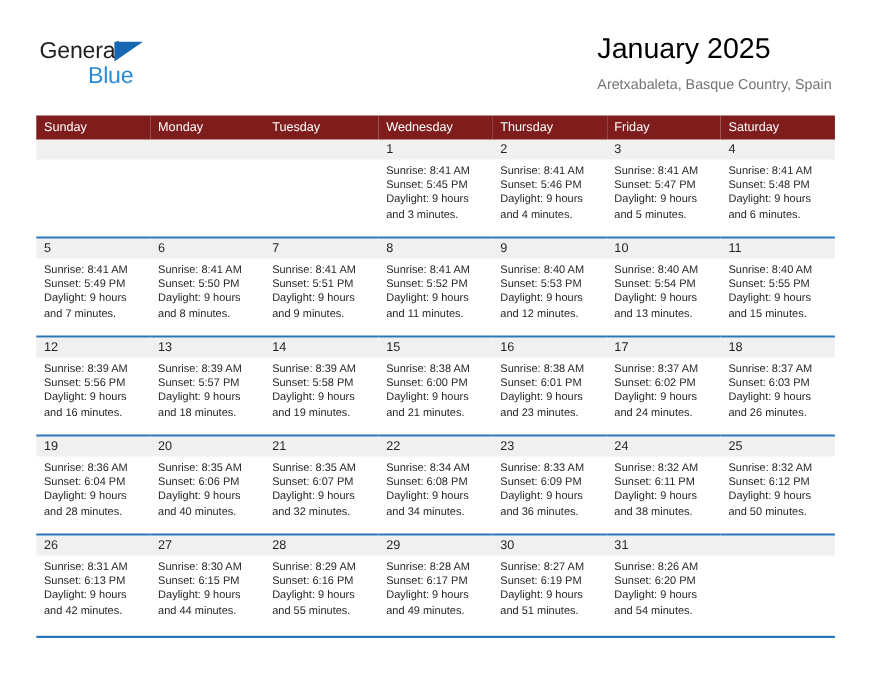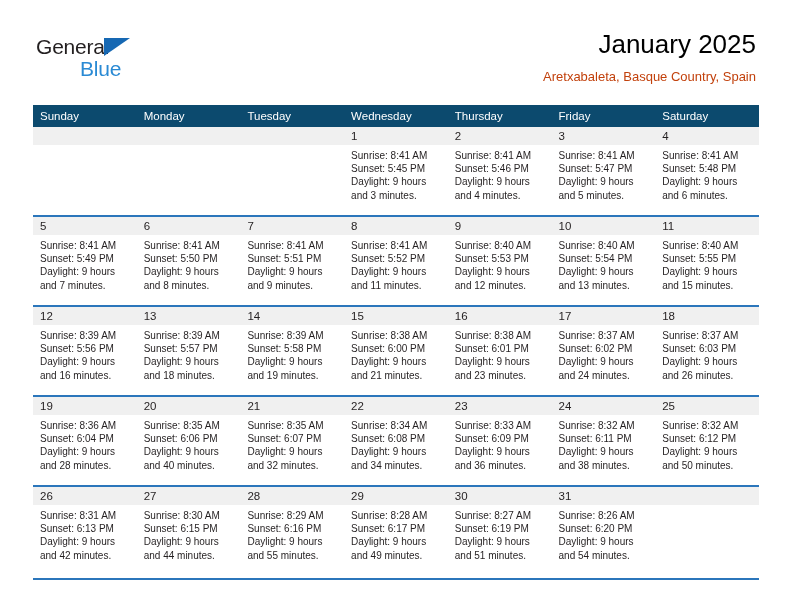--- a/index.html
+++ b/index.html
@@ -66,46 +66,45 @@
     top: 22px;
     font-size: 21px;
     letter-spacing: -0.2px;
     color: #2a8ad4;
     font-family: "Liberation Sans", sans-serif;
   }
   .title-block {
     position: absolute;
     right: 36px;
     top: 30px;
-    text-align: right;
   }
   .month-title {
     font-size: 26px;
     color: #000000;
     line-height: 1.15;
     white-space: nowrap;
   }
   .location {
     font-size: 13px;
-    color: #c2410c;
+    color: #737373;
     margin-top: 9px;
     white-space: nowrap;
   }
 
   
   .calendar {
     position: absolute;
     left: 33px;
     top: 105px;
     width: 726px;
     border-collapse: collapse;
     table-layout: fixed;
   }
   .calendar th {
-    background: #0c4a6e;
+    background: #7f1d1d;
     color: #ffffff;
     font-size: 11.5px;
     font-weight: normal;
     text-align: left;
     padding: 5px 0 5px 7px;
     height: 11px;
     border: none;
   }
   .weekrow > td {
     vertical-align: top;

